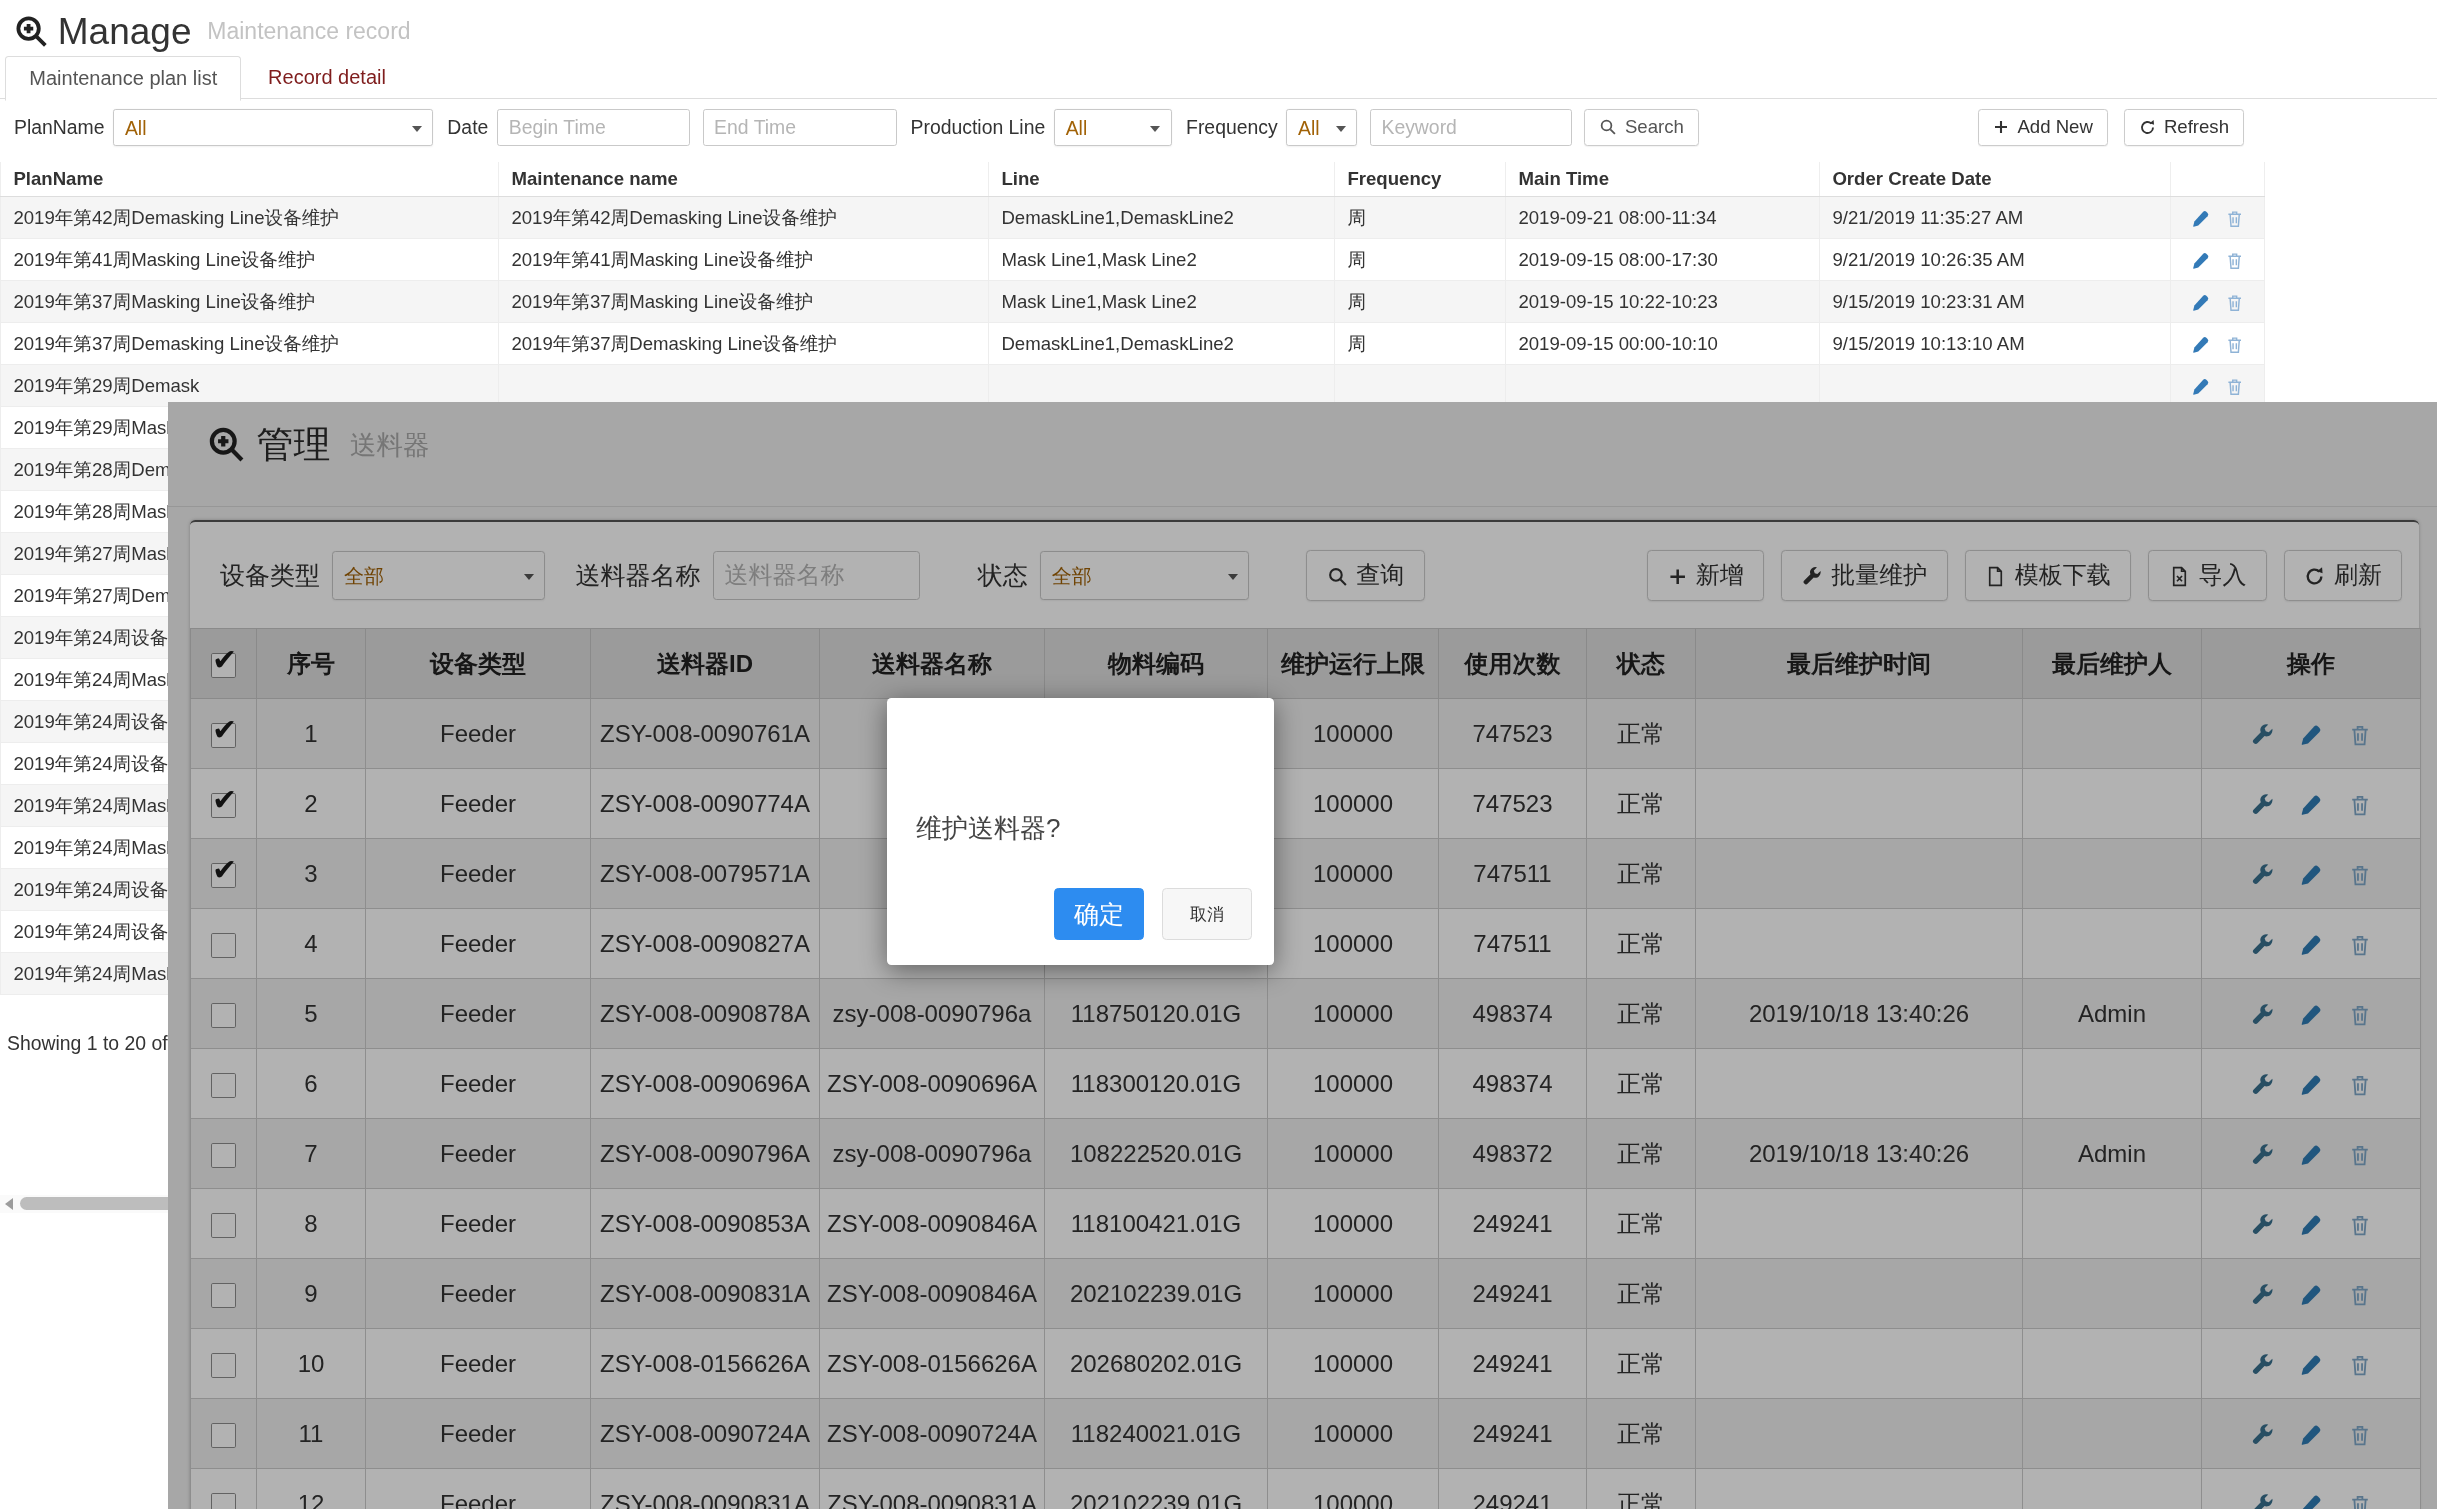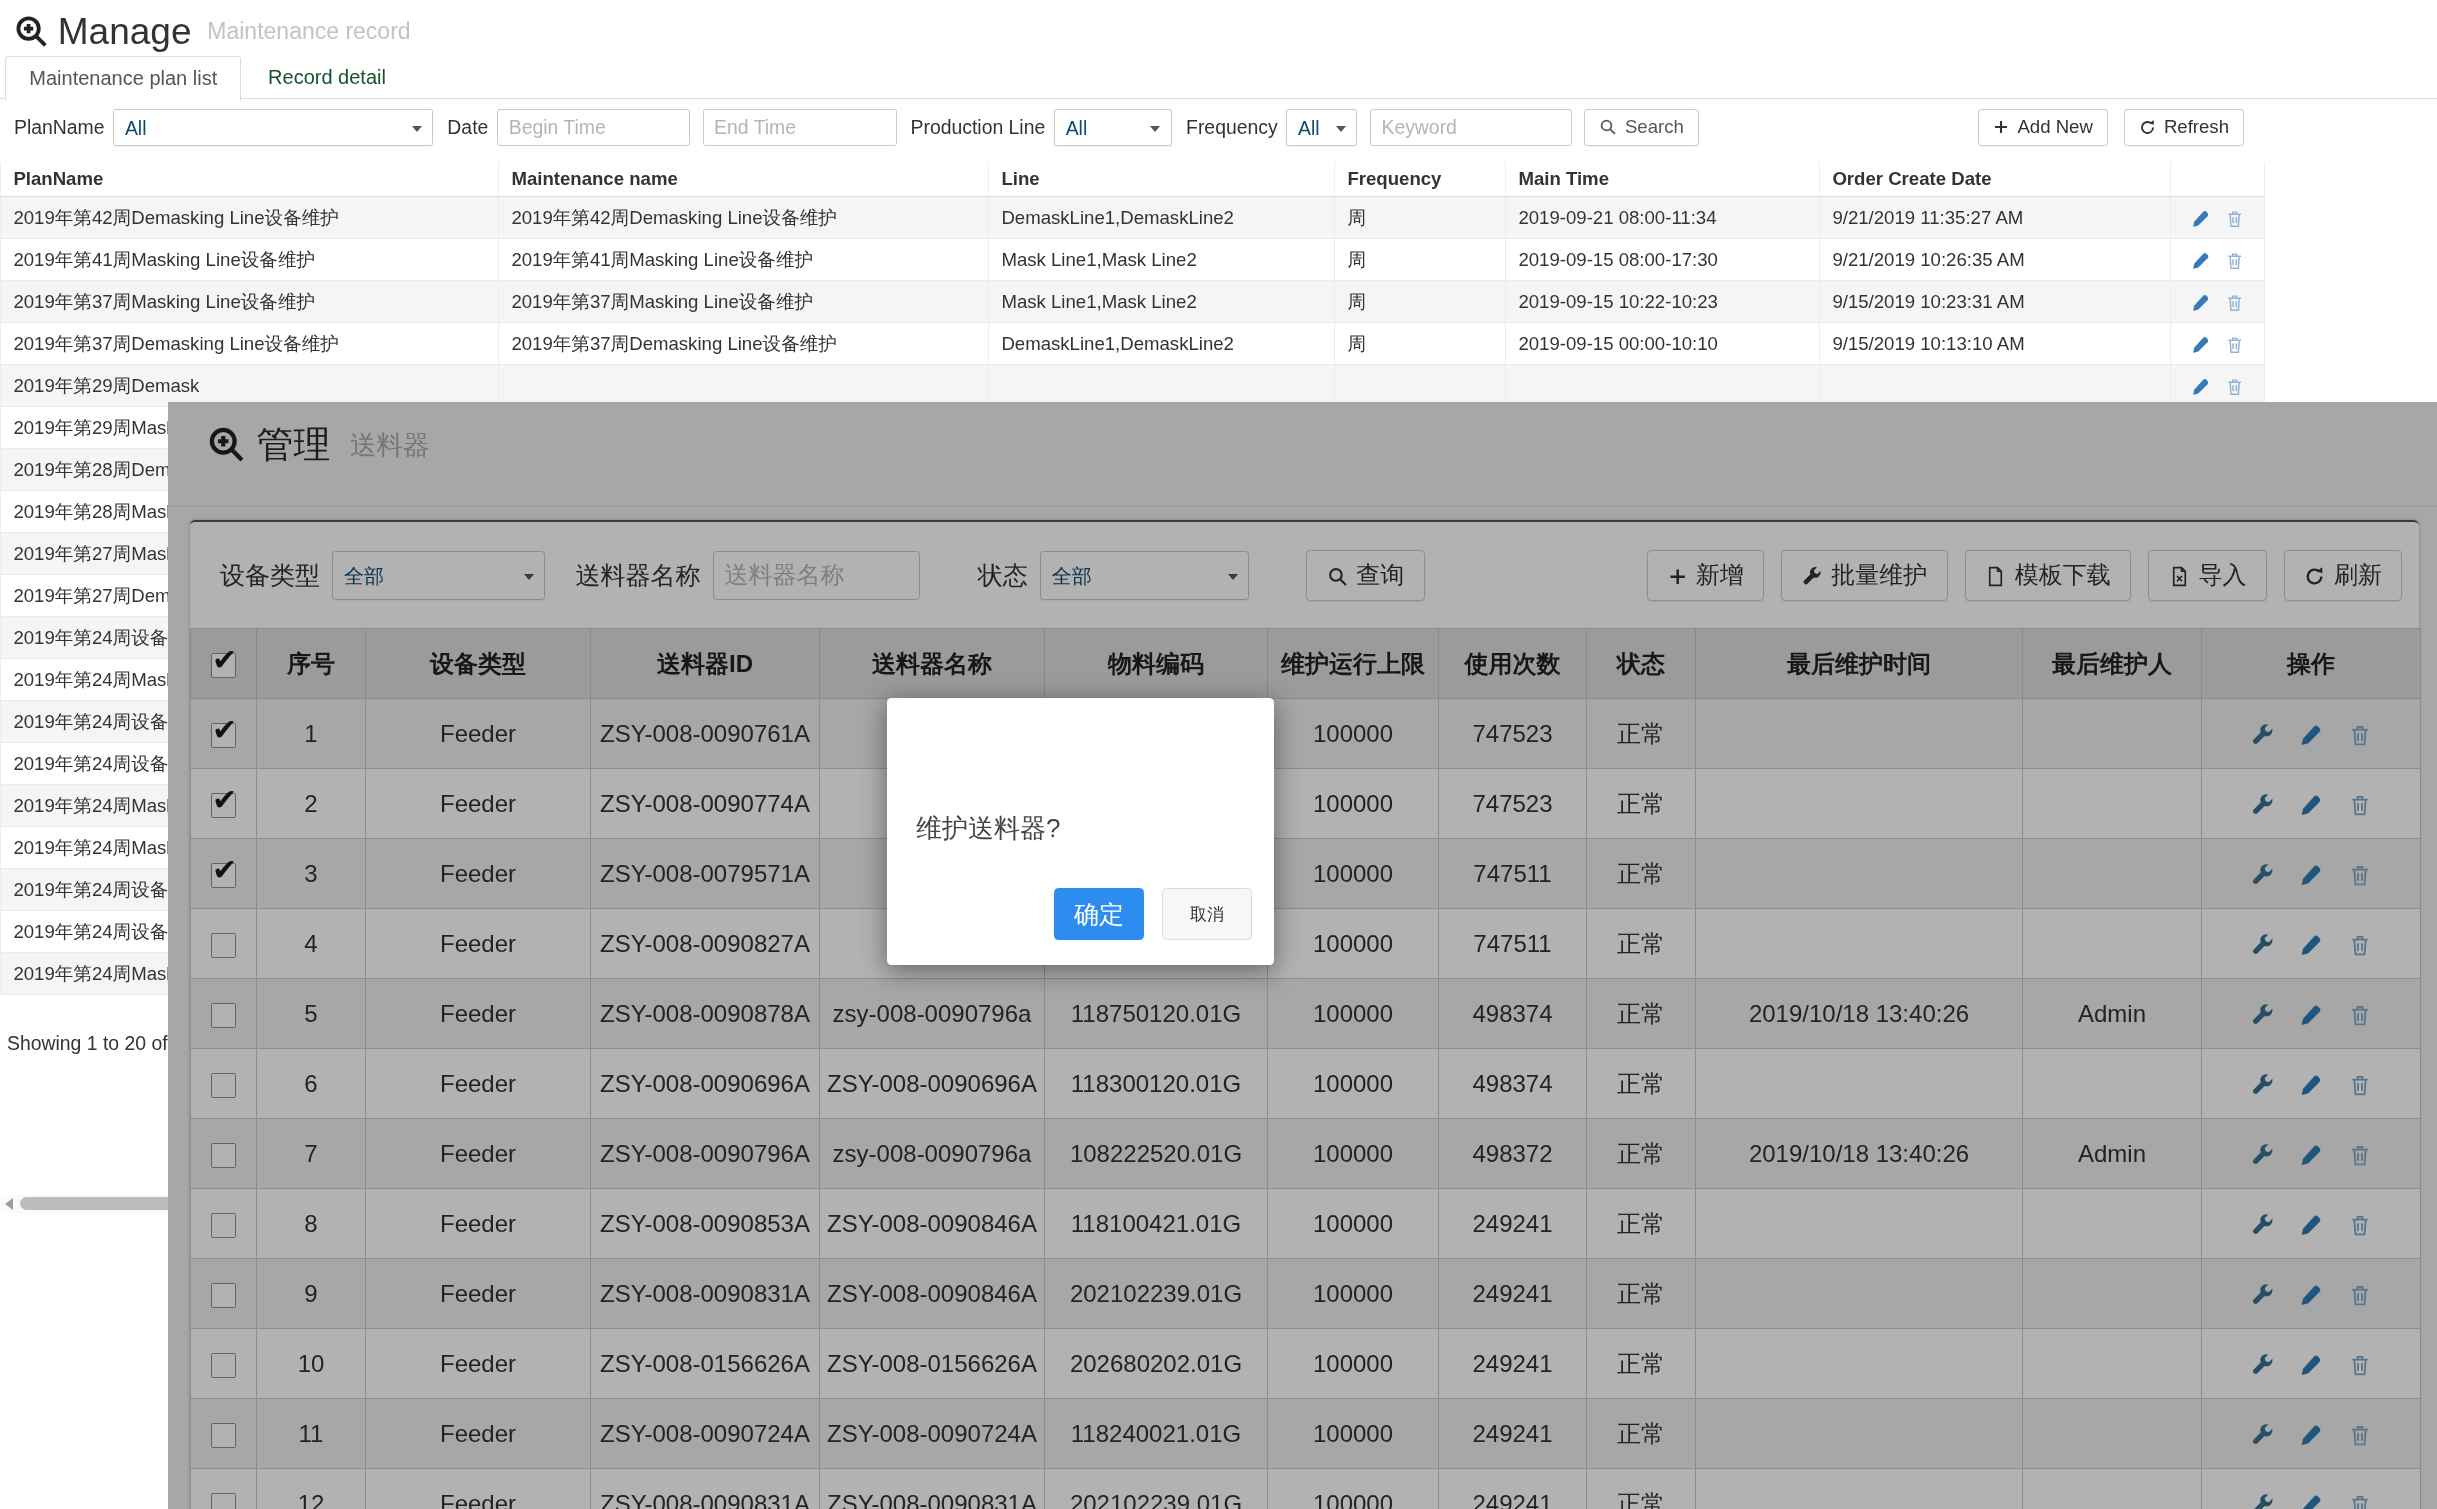--- a/index.html
+++ b/index.html
@@ -14,25 +14,25 @@
   
   .bg-page{position:absolute;inset:0;background:#fff;}
   .pg-header{position:absolute;left:14px;top:10.6px;display:flex;align-items:center;gap:8.8px;}
   .pg-header .zp{color:#222;font-size:35px;line-height:0;}
   .pg-title{font-size:37px;color:#333;letter-spacing:0;}
   .pg-sub{font-size:23px;color:#c3c3c3;margin-left:7px;}
 
   .tabbar{position:absolute;left:0;top:55px;width:2438px;height:44px;border-bottom:0.9px solid #ddd;box-sizing:border-box;}
   .tab{display:inline-block;height:43px;line-height:43px;padding:0 23px;font-size:20px;cursor:pointer;}
   .tab.active{background:#fff;border:0.9px solid #ddd;border-bottom:0.9px solid #fff;border-radius:3.5px 3.5px 0 0;color:#555;margin-left:5.3px;position:relative;top:0.9px;}
-  .tab.link{color:#14532d;border:none;}
+  .tab.link{color:#7f1d1d;border:none;}
 
   .filterbar{position:absolute;left:0;top:106px;width:2438px;height:42px;display:flex;align-items:center;font-size:19.4px;color:#333;}
   .filterbar .lbl{margin:0 8.8px 0 14px;white-space:nowrap;}
-  .sel{position:relative;background:#fff;border:0.9px solid #c9c9c9;border-radius:2.7px;height:37px;line-height:37px;padding:0 30px 0 10.6px;box-sizing:border-box;color:#0c4a6e;box-shadow:0 0.9px 1.8px rgba(0,0,0,.06);}
+  .sel{position:relative;background:#fff;border:0.9px solid #c9c9c9;border-radius:2.7px;height:37px;line-height:37px;padding:0 30px 0 10.6px;box-sizing:border-box;color:#a16207;box-shadow:0 0.9px 1.8px rgba(0,0,0,.06);}
   .sel::after{content:"";position:absolute;right:10.6px;top:16px;border-left:5.3px solid transparent;border-right:5.3px solid transparent;border-top:6.2px solid #555;}
   .inp{background:#fff;border:0.9px solid #c9c9c9;border-radius:2.7px;height:37px;padding:0 10.6px;box-sizing:border-box;font-size:19.4px;color:#333;font-family:inherit;}
   .inp::placeholder{color:#b5b5b5;}
   .btn{display:inline-flex;align-items:center;justify-content:center;gap:8px;background:#fff;border:0.9px solid #ccc;border-radius:3.5px;height:37px;padding:0 14px;font-size:18.6px;color:#333;cursor:pointer;box-shadow:0 0.9px 0.9px rgba(0,0,0,.05);white-space:nowrap;}
   .btn .ic{line-height:0;}
   .right-btns{position:absolute;right:194px;display:flex;gap:16px;}
 
   table{border-collapse:collapse;}
   .bg-table{position:absolute;left:0;top:162px;width:2264px;table-layout:fixed;font-size:18.6px;}
   .bg-table th{font-weight:bold;text-align:left;padding:0 12.4px;height:34px;border-bottom:1.8px solid #ddd;border-left:0.9px solid #eee;border-right:0.9px solid #eee;color:#333;font-size:18.6px;}

